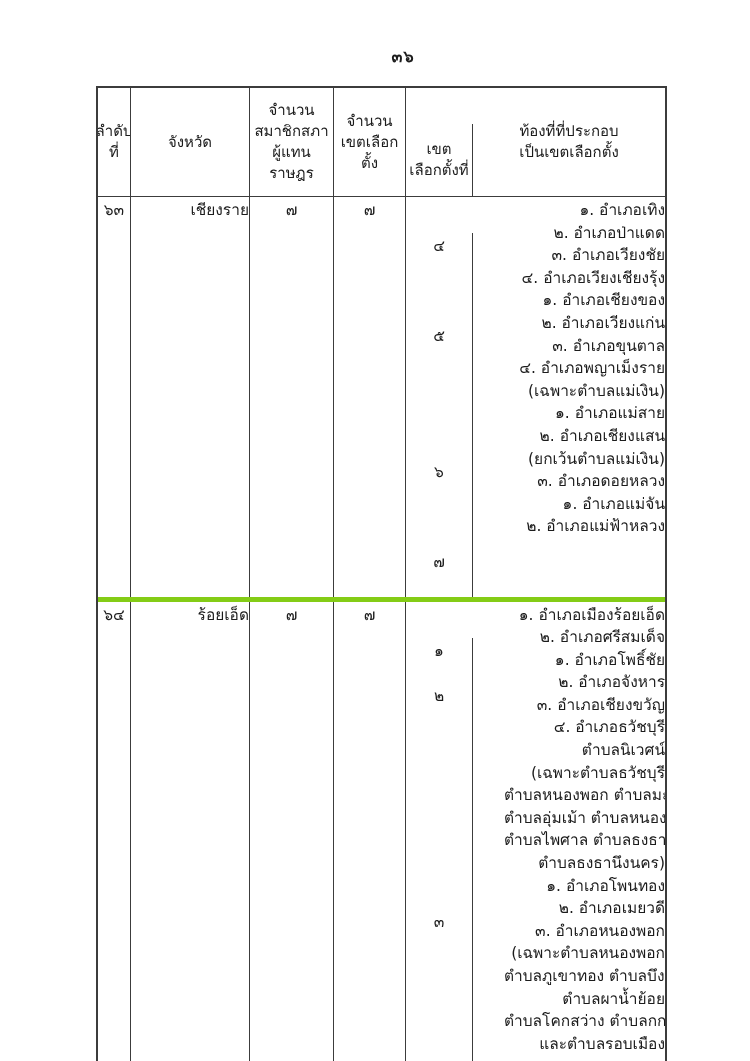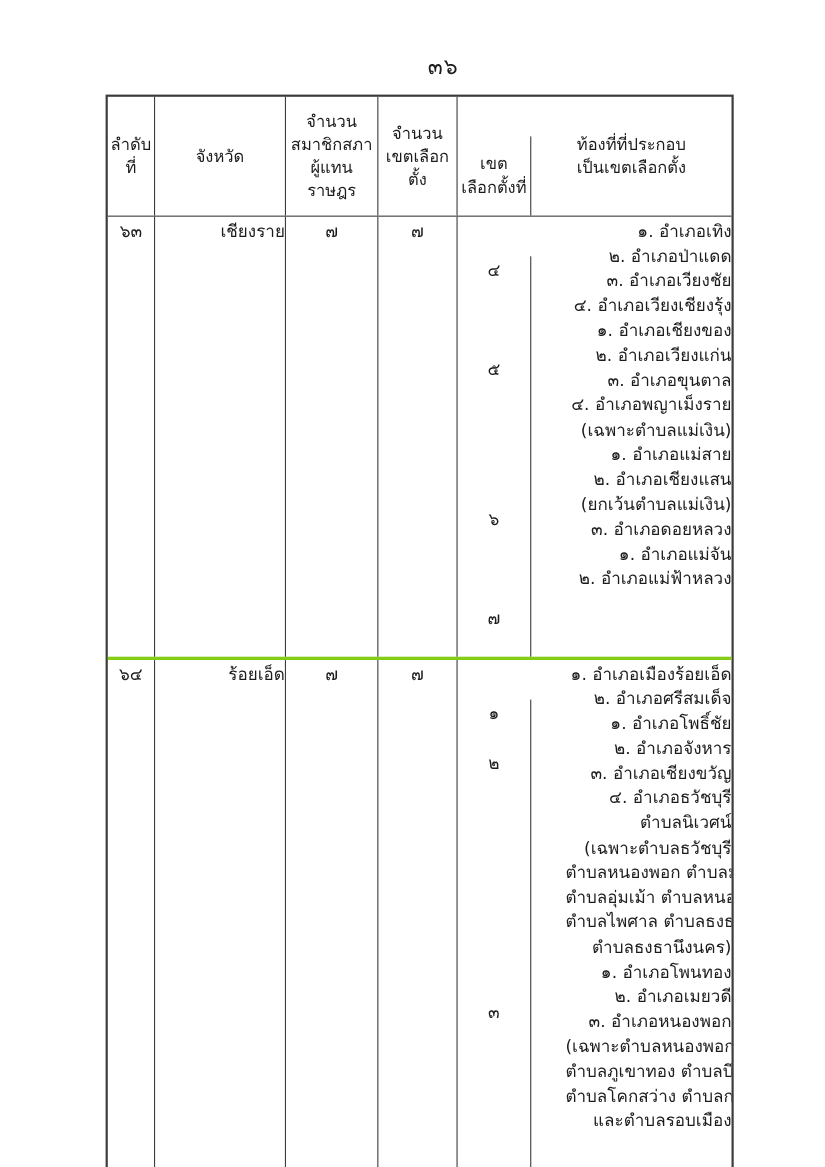--- a/index.html
+++ b/index.html
@@ -7,38 +7,38 @@
     position:relative;
     width:750px;height:1061px;
     background:#ffffff;
     font-family:"DejaVu Sans", sans-serif;
     color:#1c1c1c;
     overflow:hidden;
   }
   .page-number{
     position:absolute;top:44px;left:403px;
     transform:translateX(-50%);
-    font-size:20px;letter-spacing:1px;
+    font-size:16px;letter-spacing:1px;font-weight:bold;
   }
   .doc-table{
     position:absolute;left:96px;top:86px;width:571px;
     border:2px solid #3c3c3c;
     box-sizing:border-box;
     background:#ffffff;
   }
   .thead{display:flex;border-bottom:1px solid #3c3c3c;}
-  .trow{display:flex;border-bottom:3px solid #84cc16;}
+  .trow{display:flex;border-bottom:5px solid #84cc16;}
   .trow:last-child{border-bottom:none;}
   .cell{
     box-sizing:border-box;
     border-right:1px solid #3c3c3c;
     overflow:hidden;
   }
   .cell:last-child{border-right:none;}
-  .c1{width:43px;}
+  .c1{width:33px;}
   .c2{width:119px;}
   .c3{width:84px;}
   .c4{width:72px;}
   .c5{width:67px;margin-top:36px;}
   .c6{flex:1;}
   .hcell{
     display:flex;flex-direction:column;
     justify-content:center;align-items:center;
     text-align:center;
     font-size:15px;line-height:21px;
@@ -183,19 +183,20 @@
             <div class="line area indent">(เฉพาะตำบลธวัชบุรี</div>
             <div class="line area indent">ตำบลหนองพอก ตำบลมะอึ</div>
             <div class="line area indent">ตำบลอุ่มเม้า ตำบลหนองไผ่</div>
             <div class="line area indent">ตำบลไพศาล ตำบลธงธานี</div>
             <div class="line area indent">ตำบลธงธานึงนคร)</div>
             <div class="line area">๑. อำเภอโพนทอง</div>
             <div class="line area">๒. อำเภอเมยวดี</div>
             <div class="line area">๓. อำเภอหนองพอก</div>
             <div class="line area indent">(เฉพาะตำบลหนองพอก</div>
             <div class="line area indent">ตำบลภูเขาทอง ตำบลบึงงาม</div>
+            <div class="line area indent">ตำบลผาน้ำย้อย</div>
             <div class="line area indent">ตำบลโคกสว่าง ตำบลกกโพธิ์</div>
             <div class="line area indent">และตำบลรอบเมือง</div>
           </div>
         </div>
       </div>
   </div>
 </div>
 
 </body></html>

